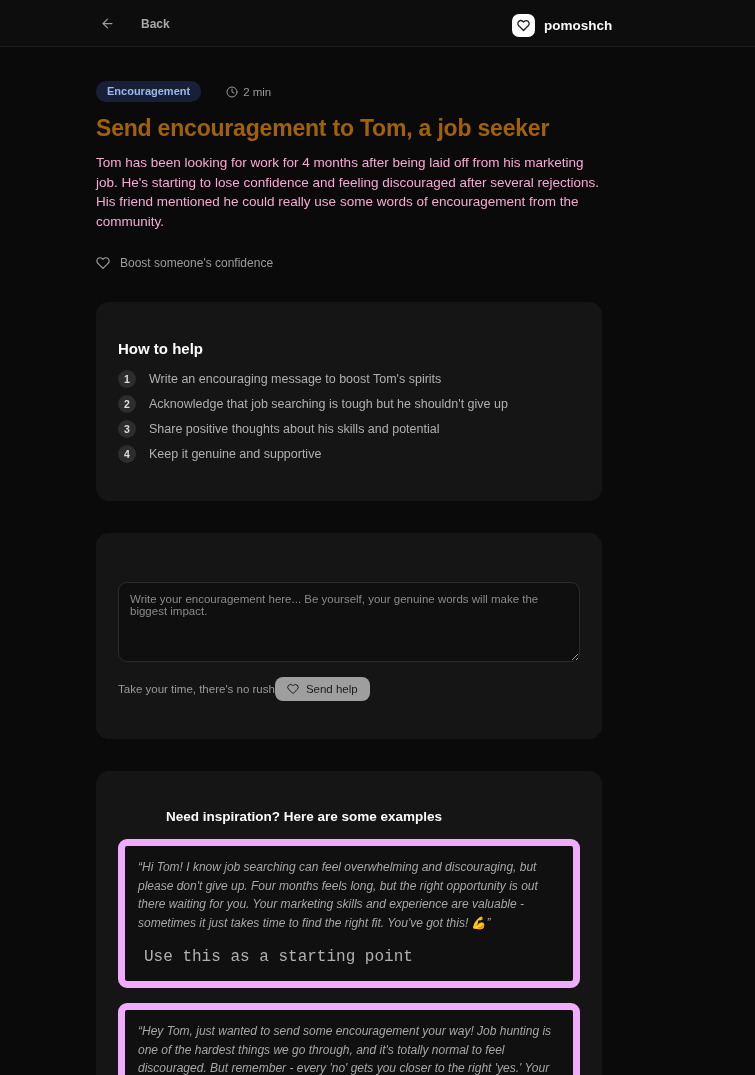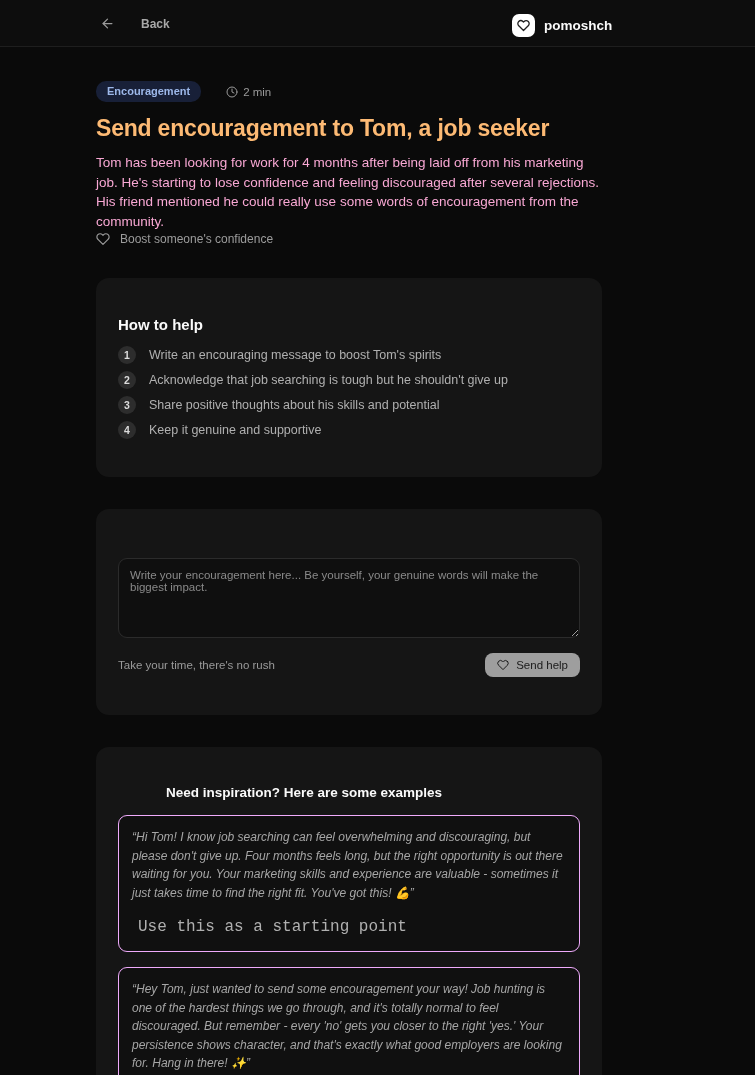--- a/index.html
+++ b/index.html
@@ -55,31 +55,31 @@
     border-radius: 10px;
     line-height: 1;
   }
   .duration {
     display: flex; align-items: center; gap: 5px;
     color: #9a9a9a; font-size: 11.5px;
   }
 
   .page-title {
     margin-top: 13px;
-    color: #fdba74;
+    color: #a16207;
     font-size: 23px; font-weight: 700;
     letter-spacing: -0.2px;
   }
   .description {
     margin-top: 11px;
     color: #f9a8d4;
     font-size: 13.5px; line-height: 19.5px;
   }
   .tagline {
-    margin-top: 1px;
+    margin-top: 25px;
     display: flex; align-items: center; gap: 10px;
     color: #9c9c9c; font-size: 12px;
   }
 
   
   .card {
     background: #151515;
     border-radius: 13px;
     margin-top: 32px;
     padding: 38px 22px;
@@ -108,39 +108,39 @@
     border-radius: 9px;
     color: #d0d0d0;
     font-size: 11.5px;
     font-family: inherit;
     padding: 10px 11px;
     display: block;
   }
   .compose-textarea::placeholder { color: #8a8a8a; }
   .compose-footer {
     margin-top: 15px;
-    display: flex; align-items: center; justify-content: space-between;
+    display: flex; align-items: center; justify-content: flex-start;
   }
   .compose-note { color: #9a9a9a; font-size: 11.5px; }
   .send-btn {
     display: flex; align-items: center; gap: 7px;
     background: #9e9e9e;
     color: #1a1a1a;
     font-size: 11.5px; font-weight: 400;
     font-family: inherit;
     border: none; border-radius: 8px;
     padding: 6px 12px;
     cursor: pointer;
   }
 
   
   .insp-heading { color: #fafafa; font-size: 13.5px; font-weight: 700; padding-left: 48px; }
   .example {
     background: #101010;
-    border: 1px solid #f0abfc;
+    border: 7px solid #f0abfc;
     border-radius: 9px;
     padding: 12px 13px 10px;
     margin-top: 15px;
   }
   .example-quote {
     color: #a6a6a6;
     font-size: 12px; line-height: 18.5px;
     font-style: italic;
   }
   .use-btn {

